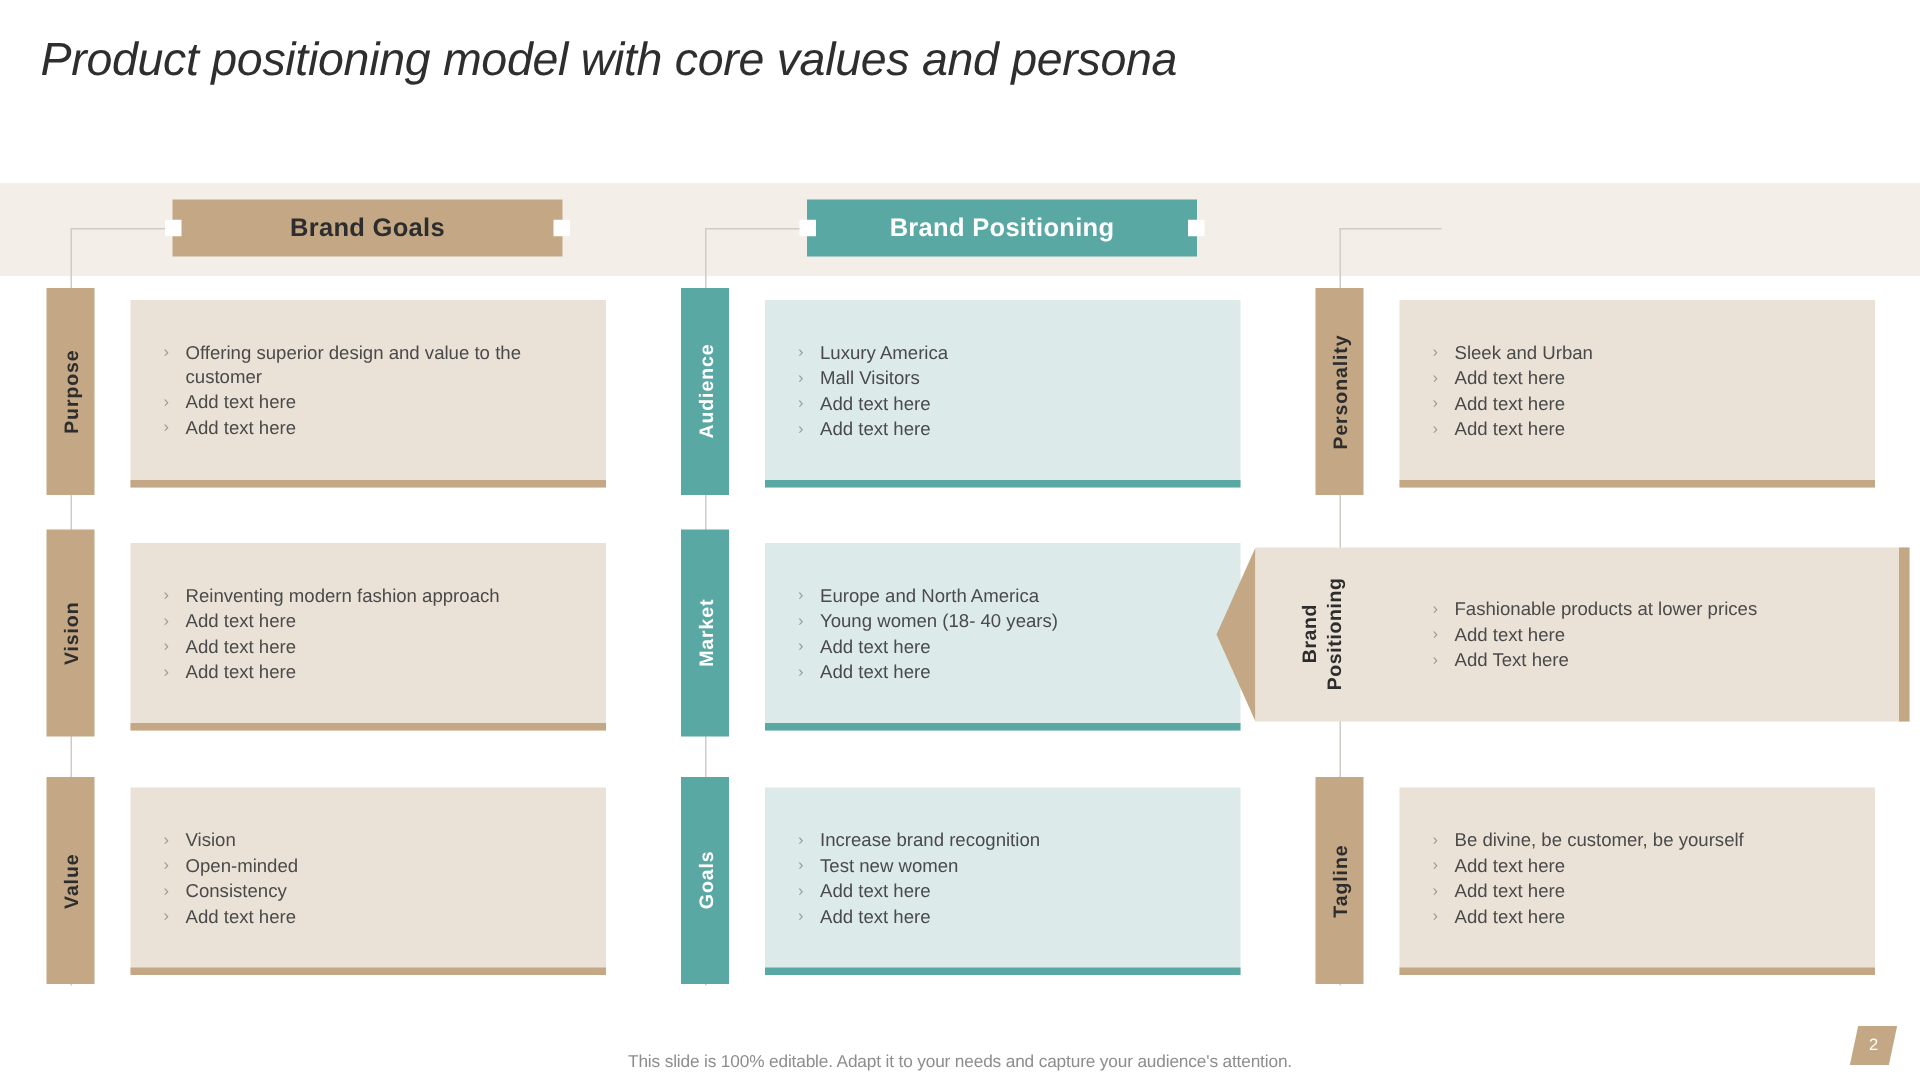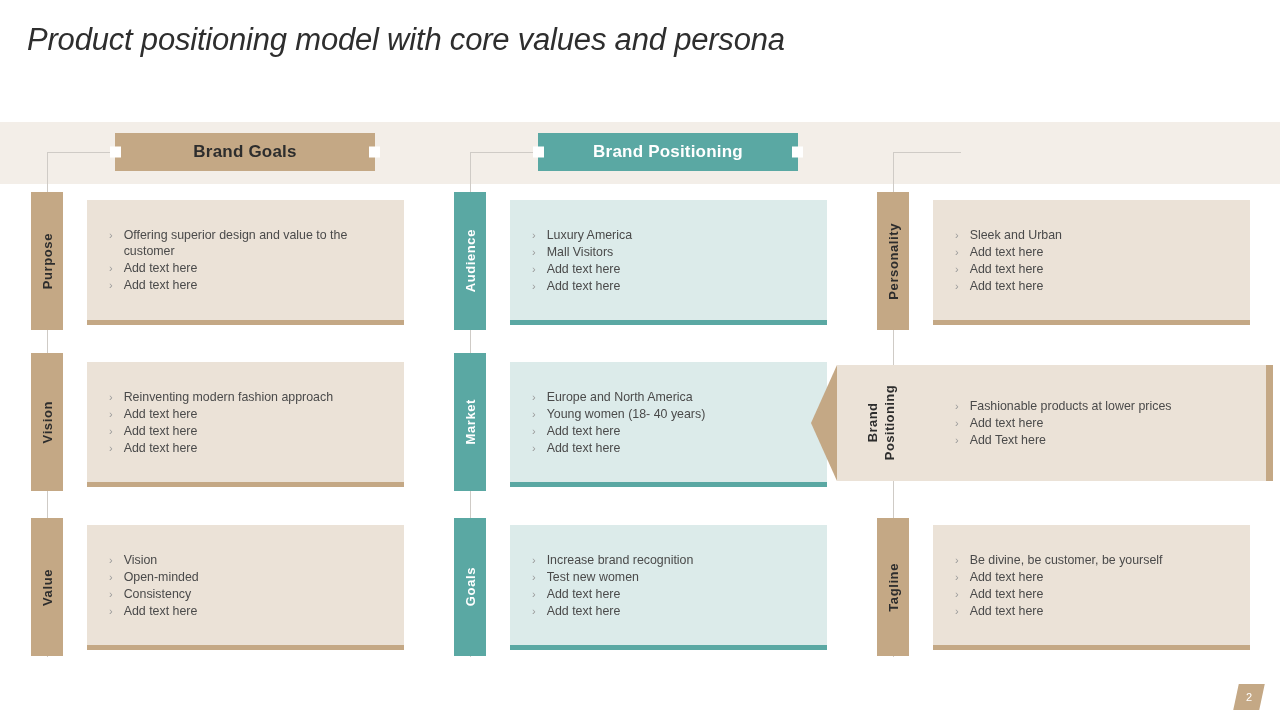--- a/index.html
+++ b/index.html
@@ -365,17 +365,18 @@
         <span class="chev">›</span>
         <span class="li-txt">Add text here</span>
       </li>
       <li>
         <span class="chev">›</span>
         <span class="li-txt">Add text here</span>
       </li>
     </ul>
   </div>
 
+  <div class="footer">This slide is 100% editable. Adapt it to your needs and capture your audience's attention.</div>
   <div class="pagenum">
     <span>2</span>
   </div>
 
 </div>
 
 </body></html>

